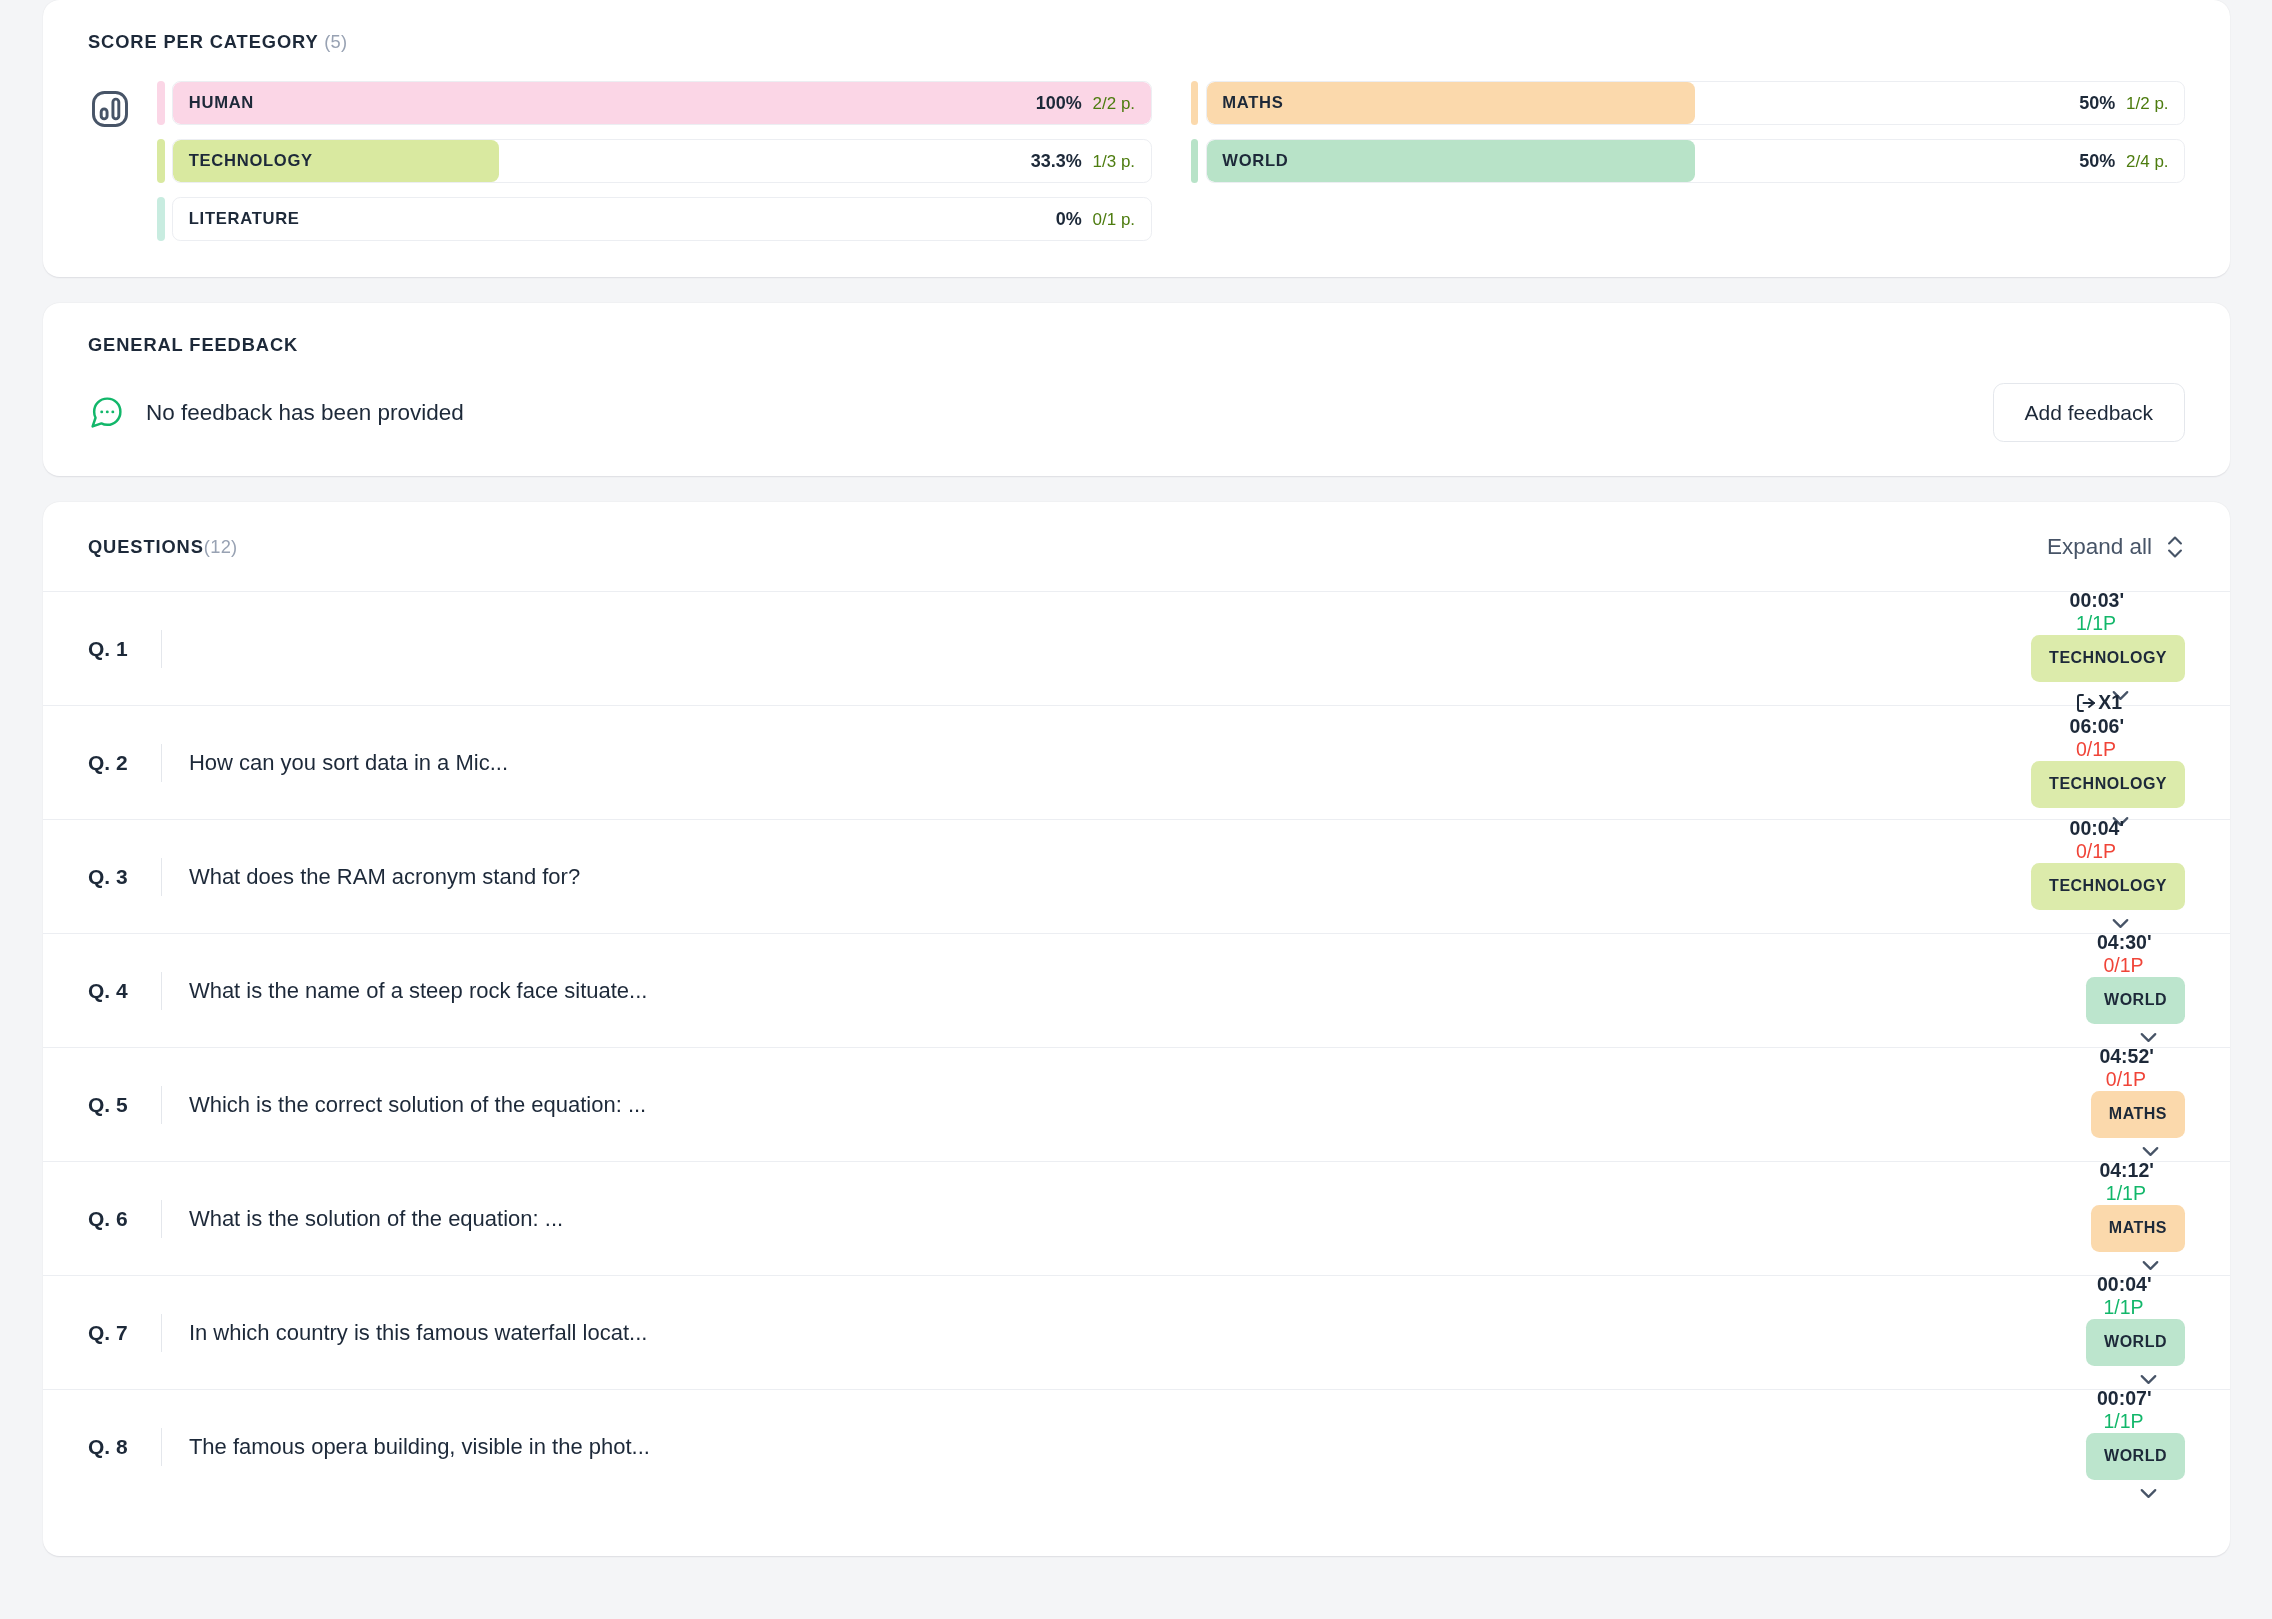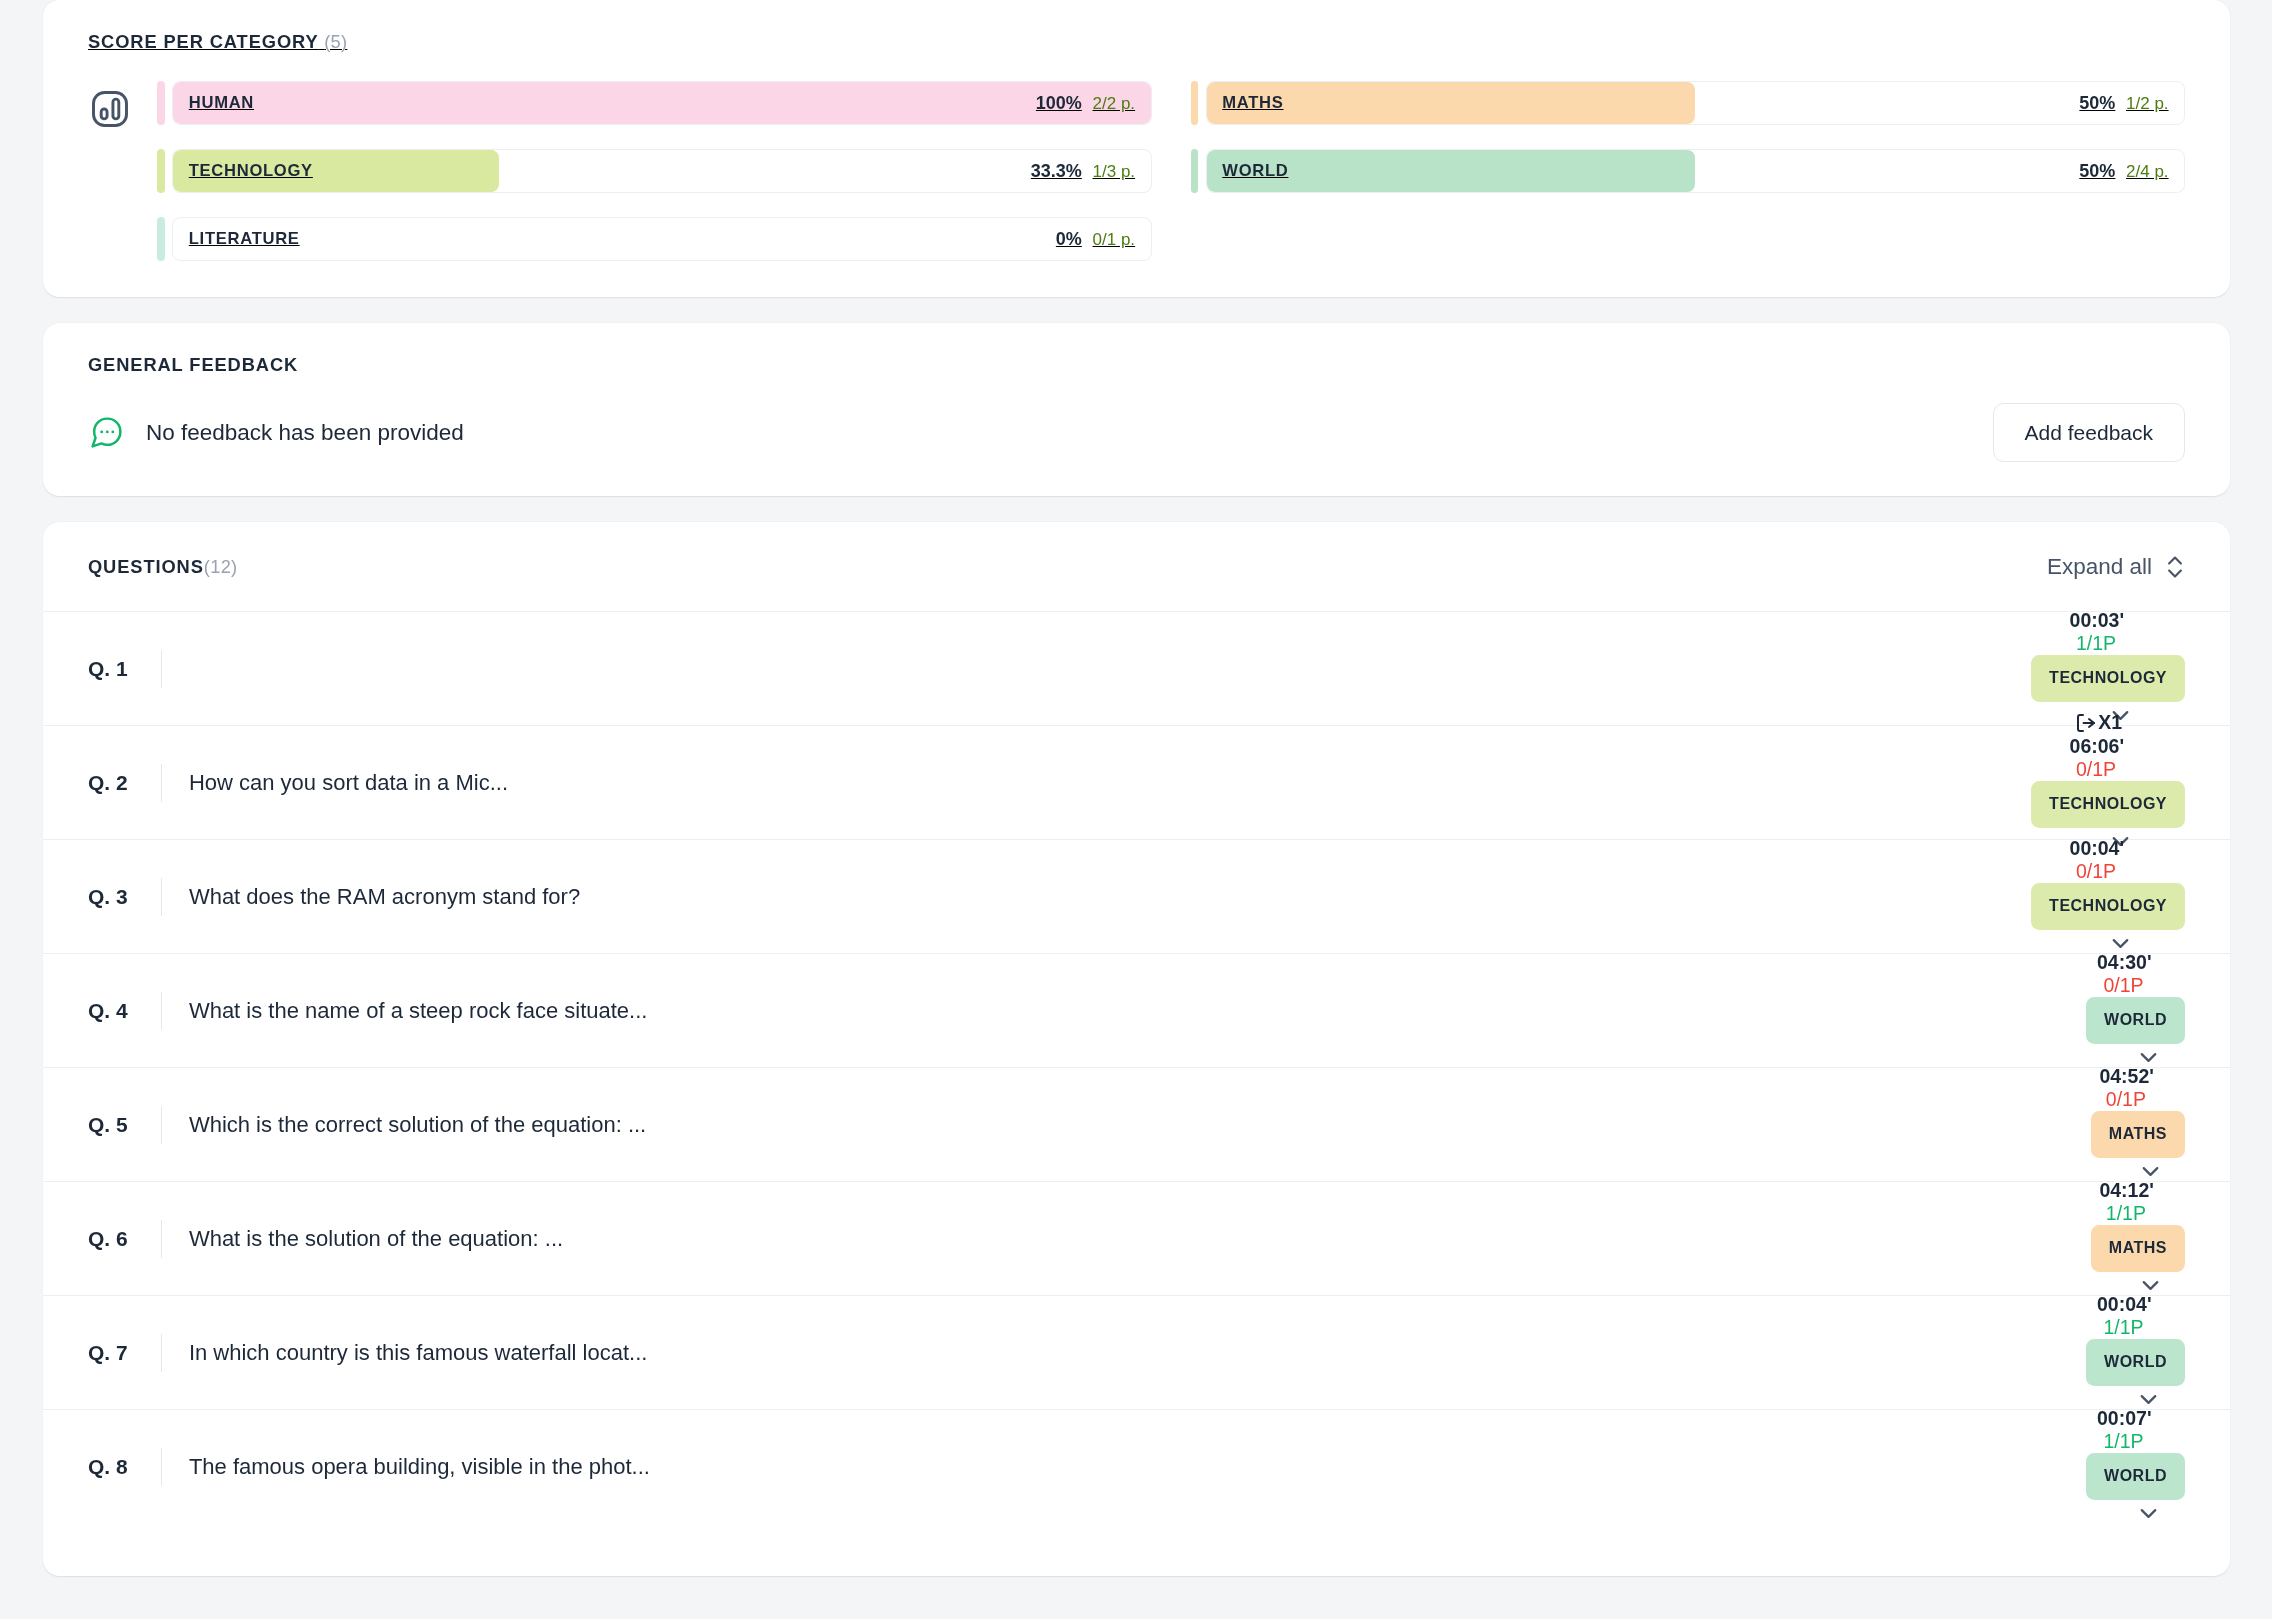--- a/index.html
+++ b/index.html
@@ -32,39 +32,39 @@
     color: #1d2939;
     text-transform: uppercase;
   }
   .section-label .count {
     color: #98a2b3;
     font-weight: 400;
     letter-spacing: 0.3px;
   }
 
   
-  #score-card { padding: 31px 45px 36px 45px; text-decoration: underline; }
+  #score-card { padding: 31px 45px 36px 45px; }
   .score-head { margin-bottom: 28px; }
 
   .score-body { display: flex; align-items: flex-start; }
 
   .chart-icon {
     width: 44px; height: 44px;
     flex: 0 0 44px;
     margin-right: 25px;
     margin-top: 6px;
   }
   .chart-icon svg { width: 44px; height: 44px; display: block; }
 
   .score-cols {
     flex: 1 1 auto;
     display: flex;
     gap: 39px;
   }
-  .score-col { flex: 1 1 0; display: flex; flex-direction: column; gap: 24px; }
+  .score-col { flex: 1 1 0; display: flex; flex-direction: column; gap: 14px; }
 
   .cat-row { display: flex; align-items: stretch; height: 44px; }
   .cat-tick {
     width: 7.7px;
     border-radius: 4.7px;
     flex: 0 0 7.7px;
     margin-right: 7.7px;
   }
   .cat-bar {
     position: relative;

